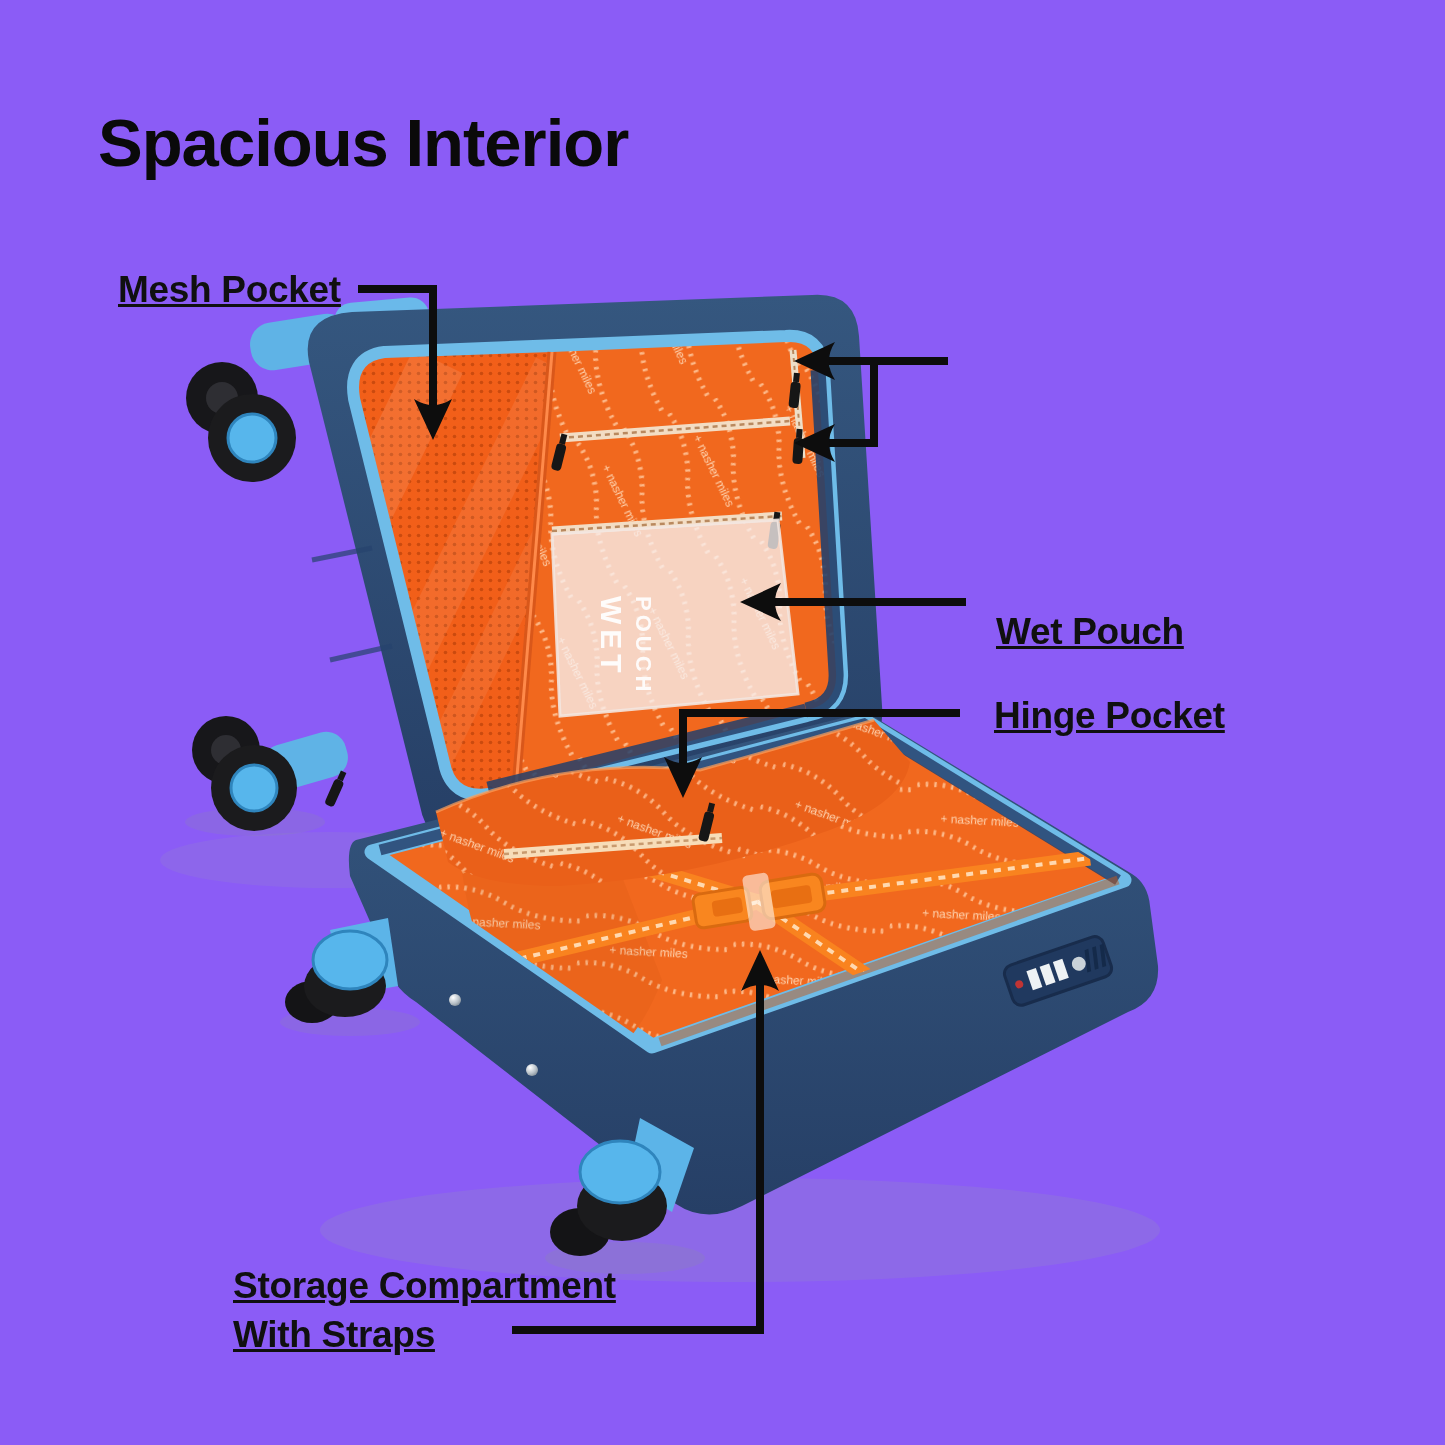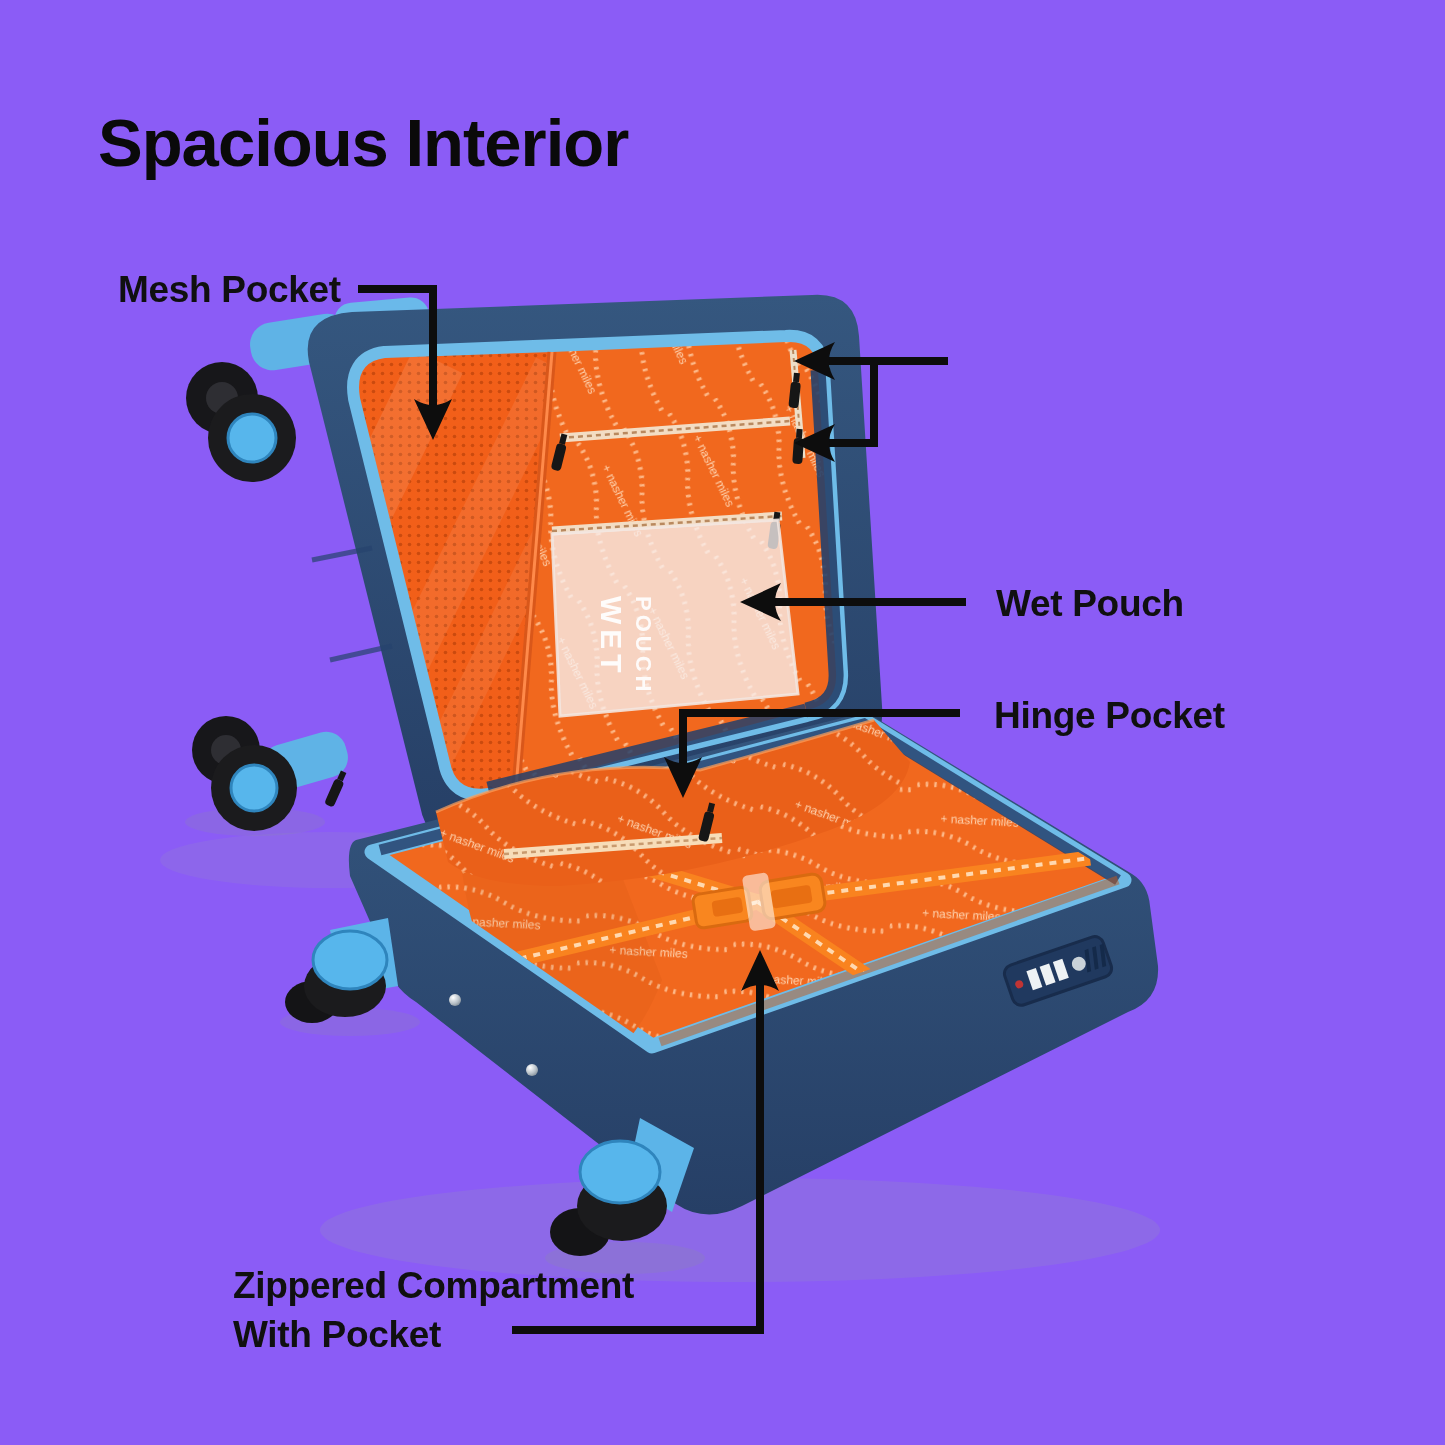--- a/index.html
+++ b/index.html
@@ -8,21 +8,21 @@
     font-family:"Liberation Sans",sans-serif;color:#0d0d0d;
   }
   .title{
     position:absolute;left:98px;top:104px;font-size:67px;font-weight:bold;
     letter-spacing:-1px;color:#0a0a0a;margin:0;
   }
   .co{
     position:absolute;font-size:37px;font-weight:bold;letter-spacing:-0.3px;
     color:#101010;line-height:1.32;
   }
-  .co .ln{display:block;white-space:pre;}
+  .co .ln{display:block;white-space:pre;text-decoration:underline;}
   svg{position:absolute;left:0;top:0;}
 </style>
 </head>
 <body>
 
 <div class="stage">
 
   <h1 class="title">Spacious Interior</h1>
 
   <svg width="1445" height="1445" viewBox="0 0 1445 1445">
@@ -255,26 +255,26 @@
       <path d="M960,713 L683,713 L683,786" marker-end="url(#arr)"></path>
       <path d="M512,1330 L760,1330 L760,962" marker-end="url(#arr)"></path>
     </g>
   </svg>
 
   <div class="co" style="left:118px;top:266px;">
     <span class="ln">Mesh Pocket</span>
   </div>
 
 
-  <div class="co" style="left:996px;top:580px;text-align:center;">
+  <div class="co" style="left:996px;top:608px;text-align:center;">
     <span class="ln">Wet Pouch</span>
   </div>
 
   <div class="co" style="left:994px;top:692px;text-align:center;">
     <span class="ln">Hinge Pocket</span>
   </div>
 
   <div class="co" style="left:233px;top:1262px;">
-    <span class="ln">Zippered Compartment</span>
-    <span class="ln">With Pocket</span>
+    <span class="ln">Storage Compartment</span>
+    <span class="ln">With Straps</span>
   </div>
 
 </div>
 
 </body></html>

